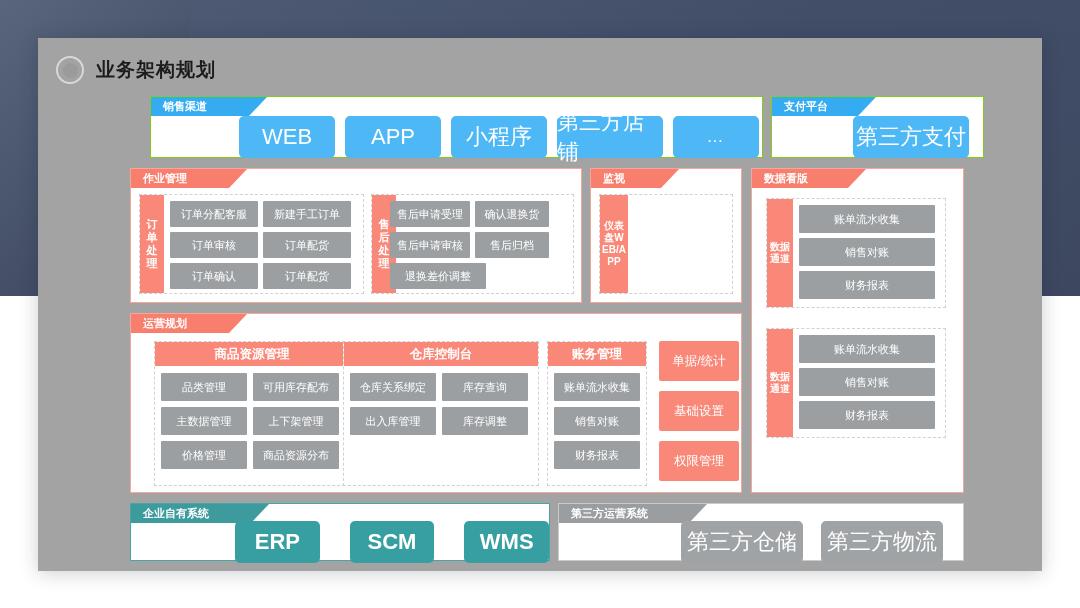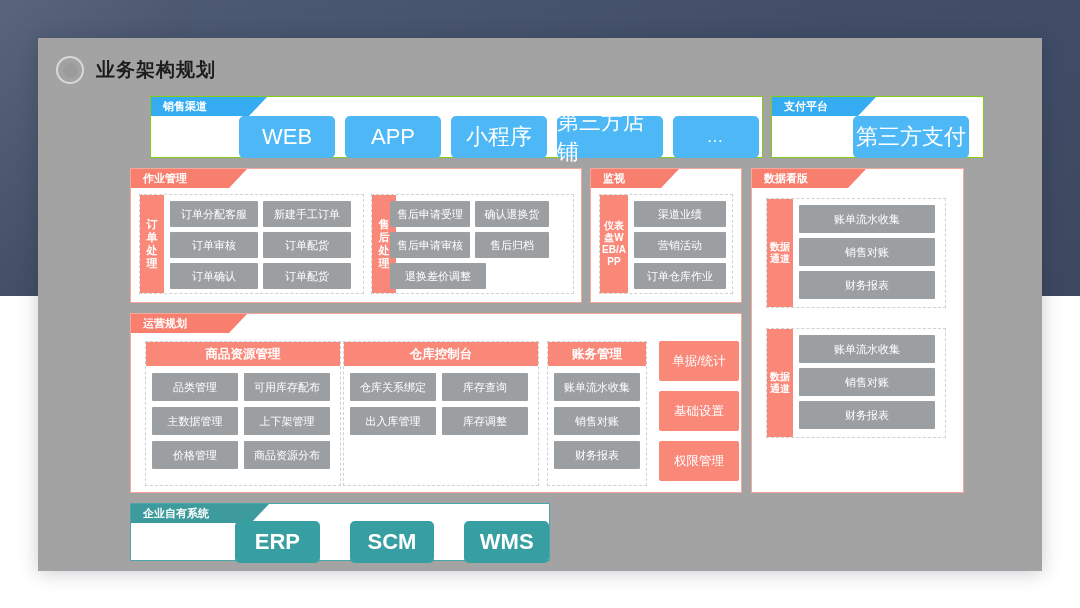--- a/index.html
+++ b/index.html
@@ -164,25 +164,20 @@
       </div>
 
     </div>
   </div>
 
   <div class="panel red-b" style="left:552px;top:130px;width:152px;height:135px;">
     <div class="ribbon red-r" style="width:54px;">监视</div>
     <div class="panel-body">
       <div class="group" style="left:8px;top:6px;width:134px;height:100px;">
         <div class="spine tall" style="width:28px;">仪表盘WEB/APP</div>
-        <div class="items" style="left:28px;">
-          <div class="tile" style="width:92px;">渠道业绩</div>
-          <div class="tile" style="width:92px;">营销活动</div>
-          <div class="tile" style="width:92px;">订单仓库作业</div>
-        </div>
       </div>
     </div>
   </div>
 
   <div class="panel red-b" style="left:713px;top:130px;width:213px;height:325px;">
     <div class="ribbon red-r" style="width:80px;">数据看版</div>
     <div class="panel-body">
 
       <div class="group" style="left:14px;top:10px;width:180px;height:110px;">
         <div class="spine tall" style="width:26px;">数据通道</div>
@@ -202,21 +197,21 @@
         </div>
       </div>
 
     </div>
   </div>
 
   <div class="panel red-b" style="left:92px;top:275px;width:612px;height:180px;">
     <div class="ribbon red-r" style="width:82px;">运营规划</div>
     <div class="panel-body">
 
-      <div class="subbox" style="left:14px;top:8px;width:196px;height:145px;">
+      <div class="subbox" style="left:23px;top:8px;width:196px;height:145px;">
         <div class="subhead">商品资源管理</div>
         <div class="subitems">
           <div class="tile" style="width:86px;height:28px;">品类管理</div>
           <div class="tile" style="width:86px;height:28px;">可用库存配布</div>
           <div class="tile" style="width:86px;height:28px;">主数据管理</div>
           <div class="tile" style="width:86px;height:28px;">上下架管理</div>
           <div class="tile" style="width:86px;height:28px;">价格管理</div>
           <div class="tile" style="width:86px;height:28px;">商品资源分布</div>
         </div>
       </div>
@@ -249,14 +244,21 @@
 
   <div class="panel teal-b" style="left:92px;top:465px;width:420px;height:58px;">
     <div class="ribbon teal-r wide" style="width:96px;">企业自有系统</div>
     <div class="panel-body" style="display:flex;align-items:center;padding-left:104px;gap:30px;font-weight:bold;">
       <div class="chip teal big" style="width:86px;">ERP</div>
       <div class="chip teal big" style="width:86px;">SCM</div>
       <div class="chip teal big" style="width:86px;">WMS</div>
     </div>
   </div>
 
+  <div class="panel gray-b" style="left:520px;top:465px;width:406px;height:58px;">
+    <div class="ribbon gray-r wide" style="width:106px;">第三方运营系统</div>
+    <div class="panel-body" style="display:flex;align-items:center;justify-content:flex-end;gap:18px;padding-right:20px;">
+      <div class="chip gray big" style="width:122px;">第三方仓储</div>
+      <div class="chip gray big" style="width:122px;">第三方物流</div>
+    </div>
+  </div>
 
 </div>
 
 </body></html>

